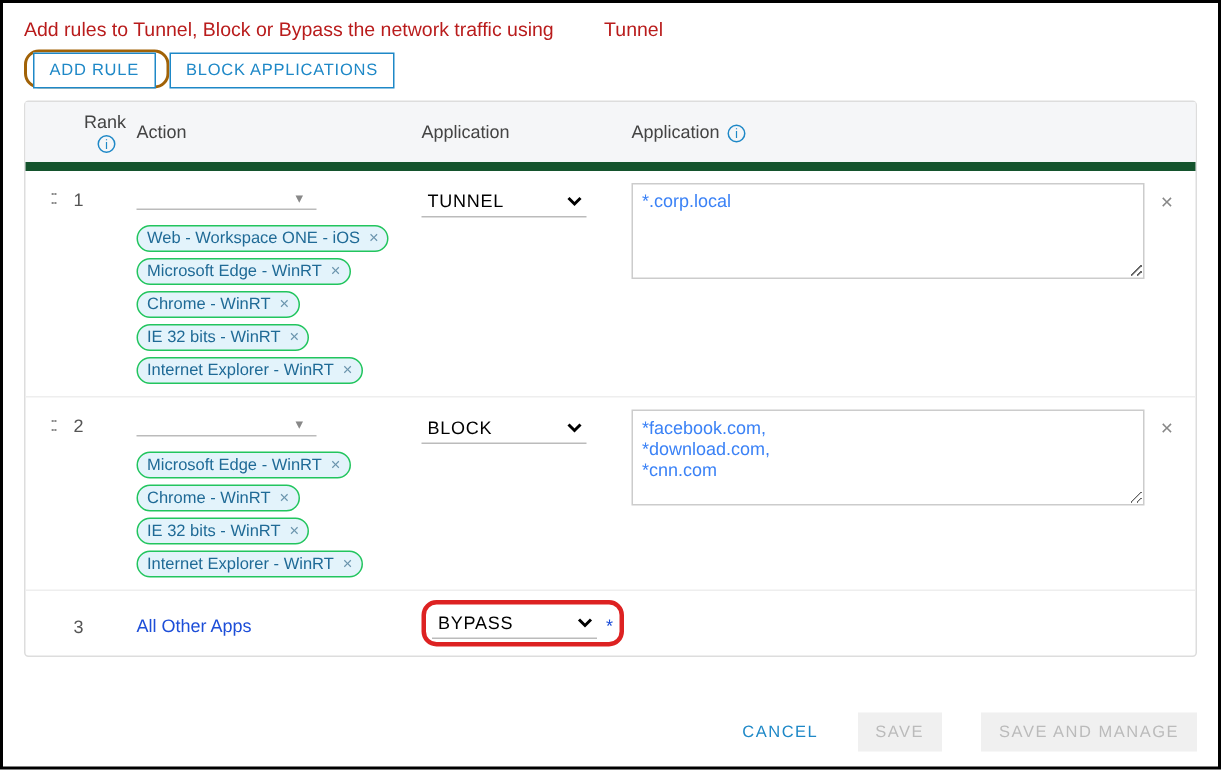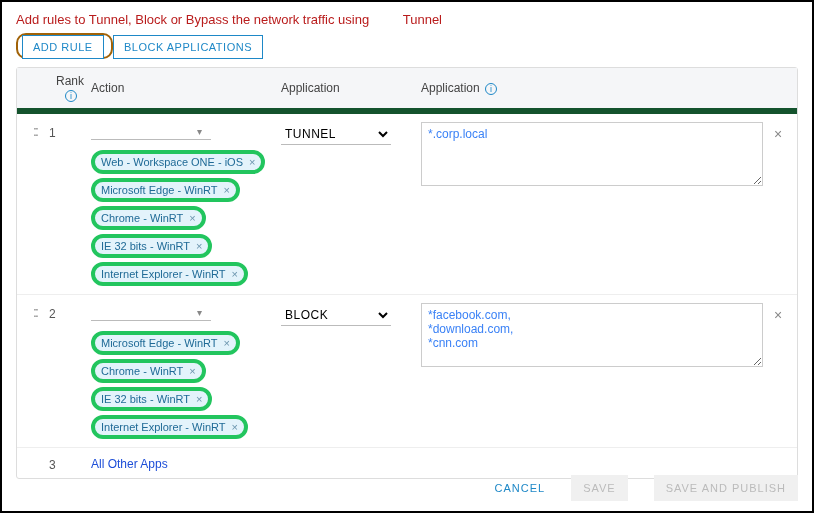--- a/index.html
+++ b/index.html
@@ -80,21 +80,21 @@
     height: 18px;
     background: transparent;
     margin-bottom: 6px;
   }
   .chev { display:inline-block; color:#888; font-size:10px; margin-left:-14px; pointer-events:none; }
   .chips { display: flex; flex-wrap: wrap; gap: 4px; margin-top: 4px; max-width: 185px; }
   .chip {
     display: inline-flex;
     align-items: center;
     background: #e3f3fb;
-    border: 4px solid #22c55e;
+    border: 1px solid #22c55e;
     color: #1f6a96;
     border-radius: 12px;
     font-size: 11px;
     padding: 2px 6px;
     white-space: nowrap;
   }
   .chip .x {
     margin-left: 6px;
     color: #6a94ad;
     cursor: pointer;
@@ -258,23 +258,31 @@
 *download.com,
 *cnn.com</textarea></div>
           <div class="remove-x">×</div>
         </div>
       </div>
 
     <div class="default-row">
       <div></div>
       <div class="rank-num">3</div>
       <div class="static">All Other Apps</div>
+      <div>
+        <span class="callout-bypass">
+          <select class="action-select">
+            <option>BYPASS</option>
+          </select>
+          <span class="static">*</span>
+        </span>
+      </div>
       <div></div>
       <div></div>
     </div>
   </div>
 </div>
 
 <div class="footer">
   <button class="btn-text">CANCEL</button>
   <button class="btn-flat">SAVE</button>
-  <button class="btn-flat">SAVE AND PUBLISH</button>
+  <button class="btn-flat">SAVE AND MANAGE</button>
 </div>
 
 </body></html>

